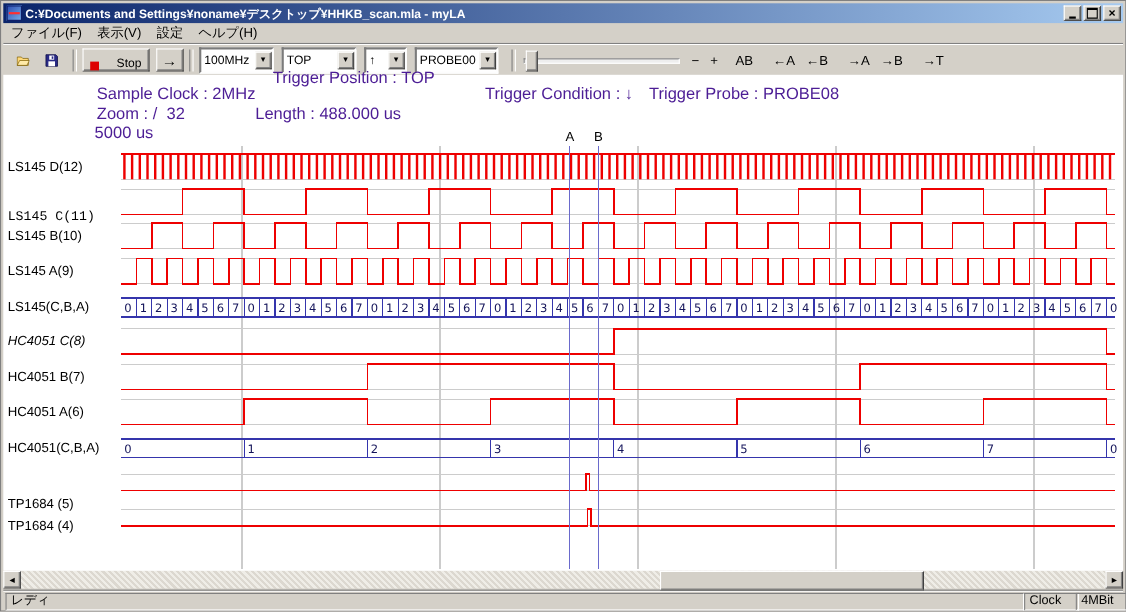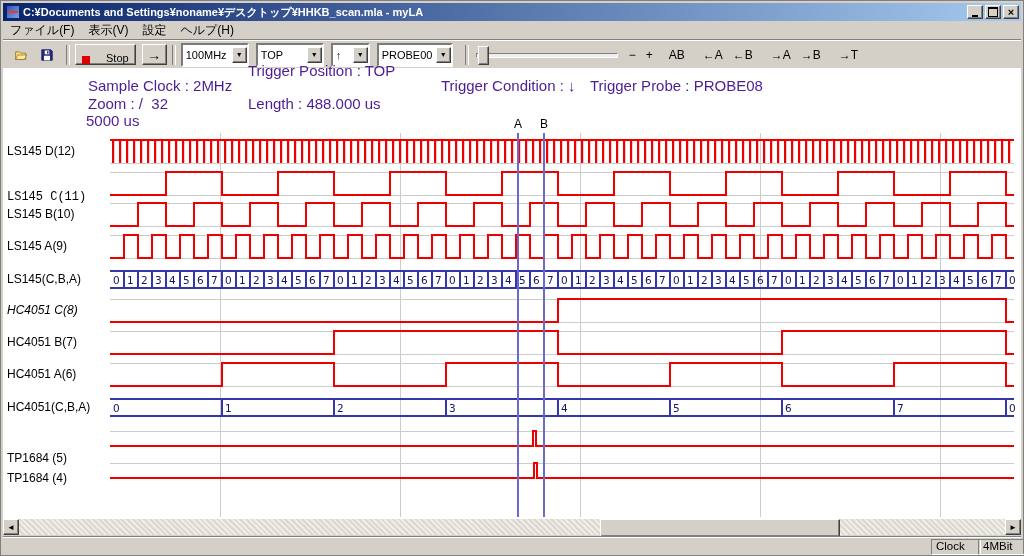--- a/index.html
+++ b/index.html
@@ -156,21 +156,21 @@
   <button class="tb-flat" style="margin-left:8px">→T</button>
 </div>
 
 <div class="client"></div>
 
 <span class="info-text" style="left:88px;top:77px">Sample Clock : 2MHz</span>
 <span class="info-text" style="left:248px;top:62px">Trigger Position : TOP</span>
 <span class="info-text" style="left:441px;top:77px">Trigger Condition : ↓</span>
 <span class="info-text" style="left:590px;top:77px">Trigger Probe : PROBE08</span>
 <span class="info-text" style="left:88px;top:95px">Zoom : /  32</span>
-<span class="info-text" style="left:248px;top:95px">Length : 488.000 us</span>
+<span class="info-text" style="left:232px;top:95px">Length : 488.000 us</span>
 <span class="info-text" style="left:86px;top:112px">5000 us</span>
 
 <div id="channel-labels">
     <div class="ch-label" style="top: 143.5px;">LS145 D(12)</div>
     <div class="ch-label" style="top: 190px; font-family: Liberation Mono, monospace;">LS145 C(11)</div>
     <div class="ch-label" style="top: 206.5px;">LS145 B(10)</div>
     <div class="ch-label" style="top: 238.5px;">LS145 A(9)</div>
     <div class="ch-label" style="top: 271.5px;">LS145(C,B,A)</div>
     <div class="ch-label" style="top: 302.5px; font-style: italic;">HC4051 C(8)</div>
     <div class="ch-label" style="top: 334.5px;">HC4051 B(7)</div>
@@ -501,15 +501,16 @@
   <button class="btn3d sb-btn sb-left">
       <span>◄</span>
     </button>
   <div class="btn3d sb-thumb"></div>
   <button class="btn3d sb-btn sb-right">
       <span>►</span>
     </button>
 </div>
 
 <div class="statusbar">
+  <span class="sb-panel" style="left:2px;width:920px">レディ</span>
   <span class="sb-panel" style="left:928px;width:44px">Clock</span>
   <span class="sb-panel" style="left:975px;width:44px">4MBit</span>
 </div>
 
 </body></html>

